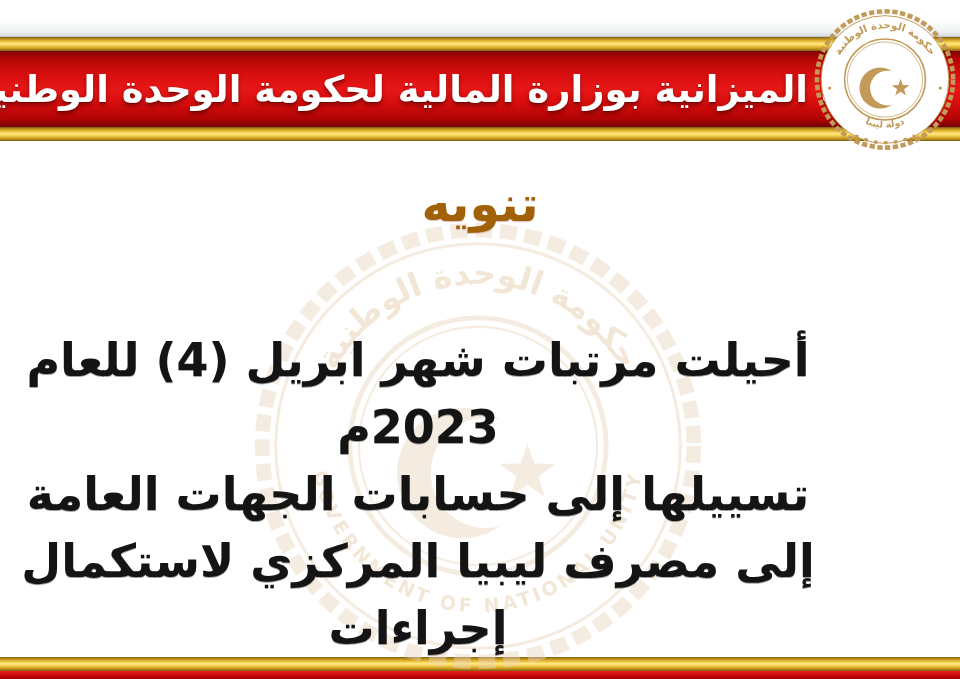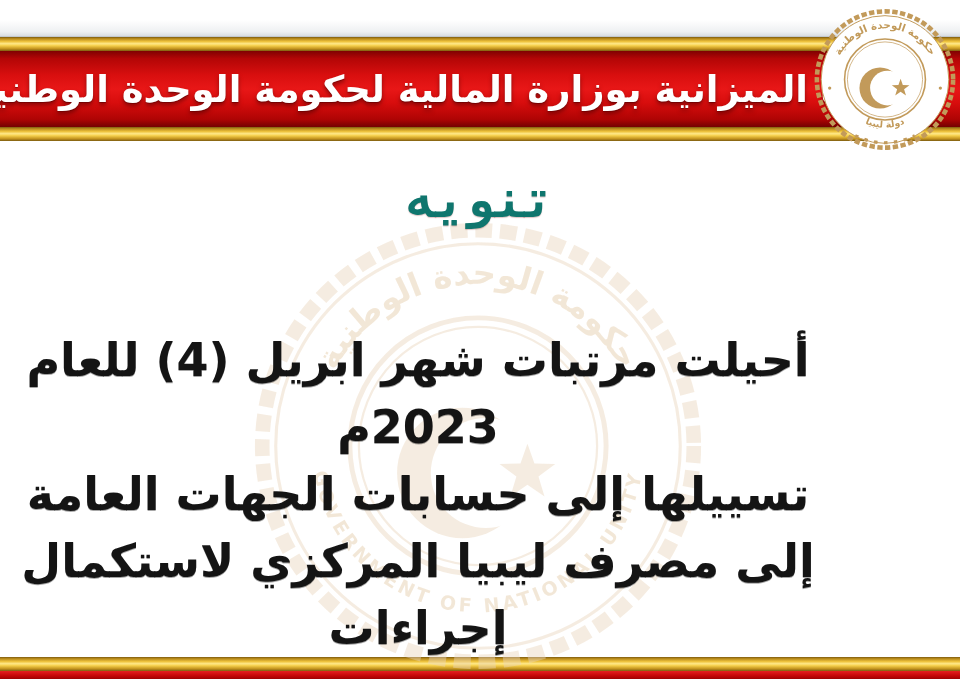--- a/index.html
+++ b/index.html
@@ -52,24 +52,23 @@
   
   .watermark{
     position:absolute;left:253px;top:210px;width:450px;height:472px;
     opacity:.45;z-index:1;pointer-events:none;
   }
   
   .content{position:absolute;left:0;top:0;width:960px;z-index:2;}
   .notice-heading{
     position:absolute;left:0;top:178px;width:960px;
     text-align:center;
-    color:#0f766e;
+    color:#a16207;
     font-size:49px;font-weight:bold;line-height:1.1;
     text-shadow:0 1px 1px rgba(120,20,20,.25);
-    font-family:Liberation Mono, monospace;
   }
   .notice-body{
     position:absolute;left:0;top:283px;width:836px;
     text-align:center;
     color:#141414;
     font-size:46px;font-weight:bold;line-height:67px;
     text-shadow:0 1px 0 rgba(0,0,0,.35);
     margin-top:44px;
   }
 </style>

